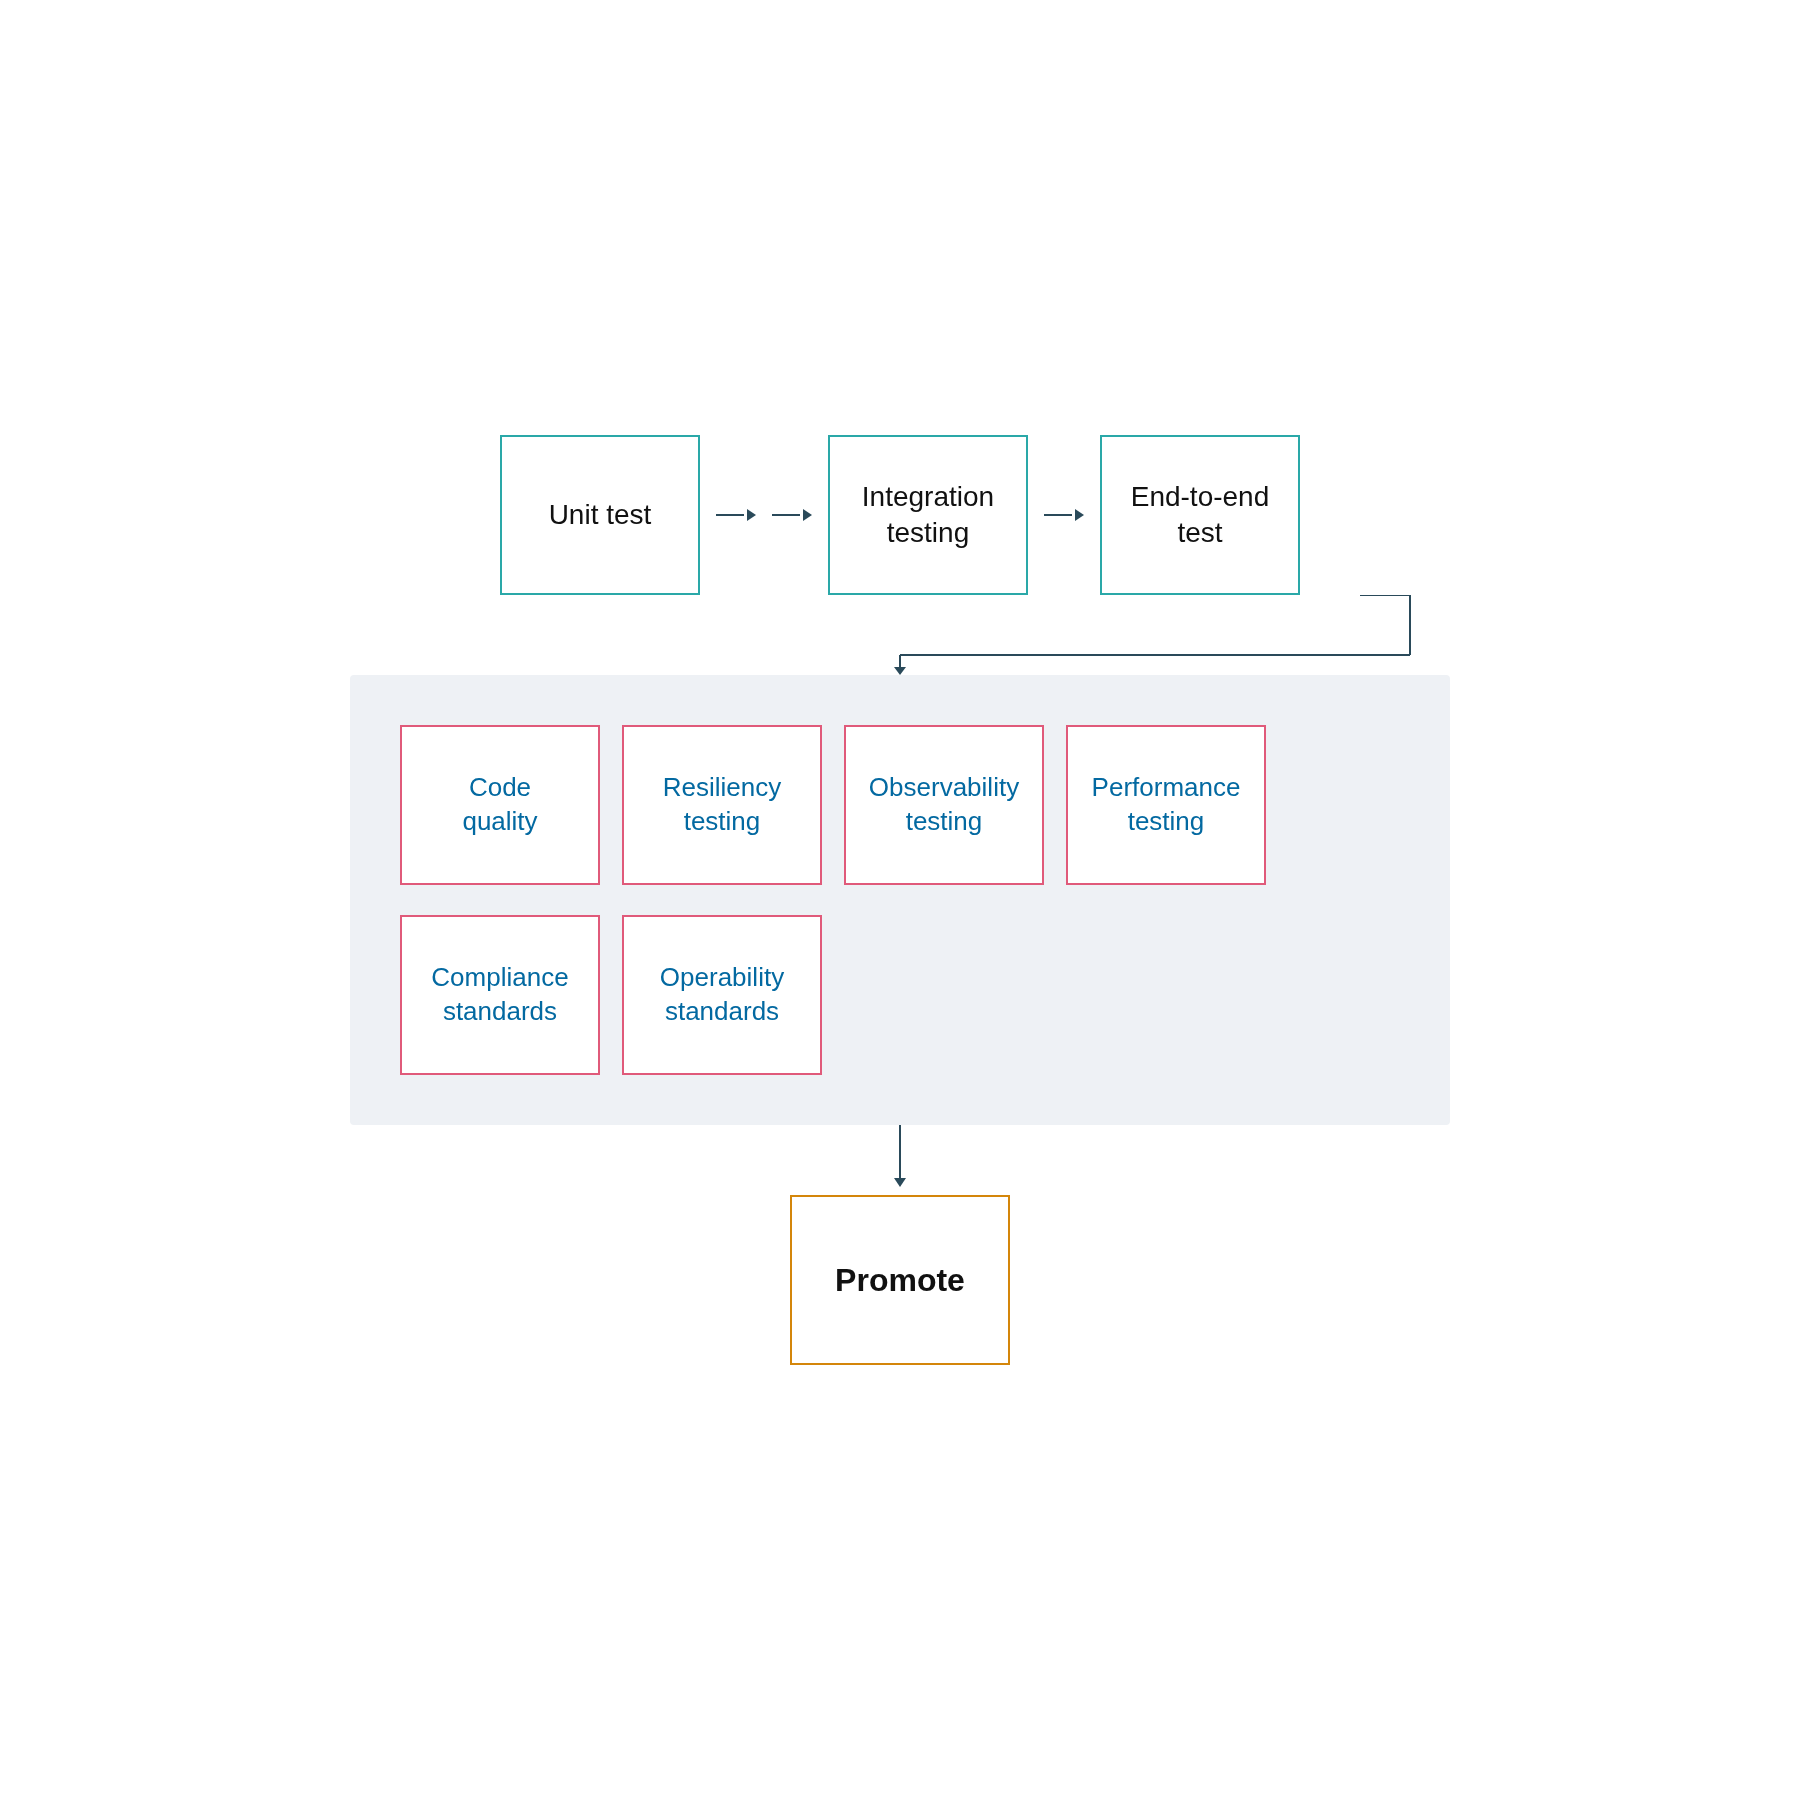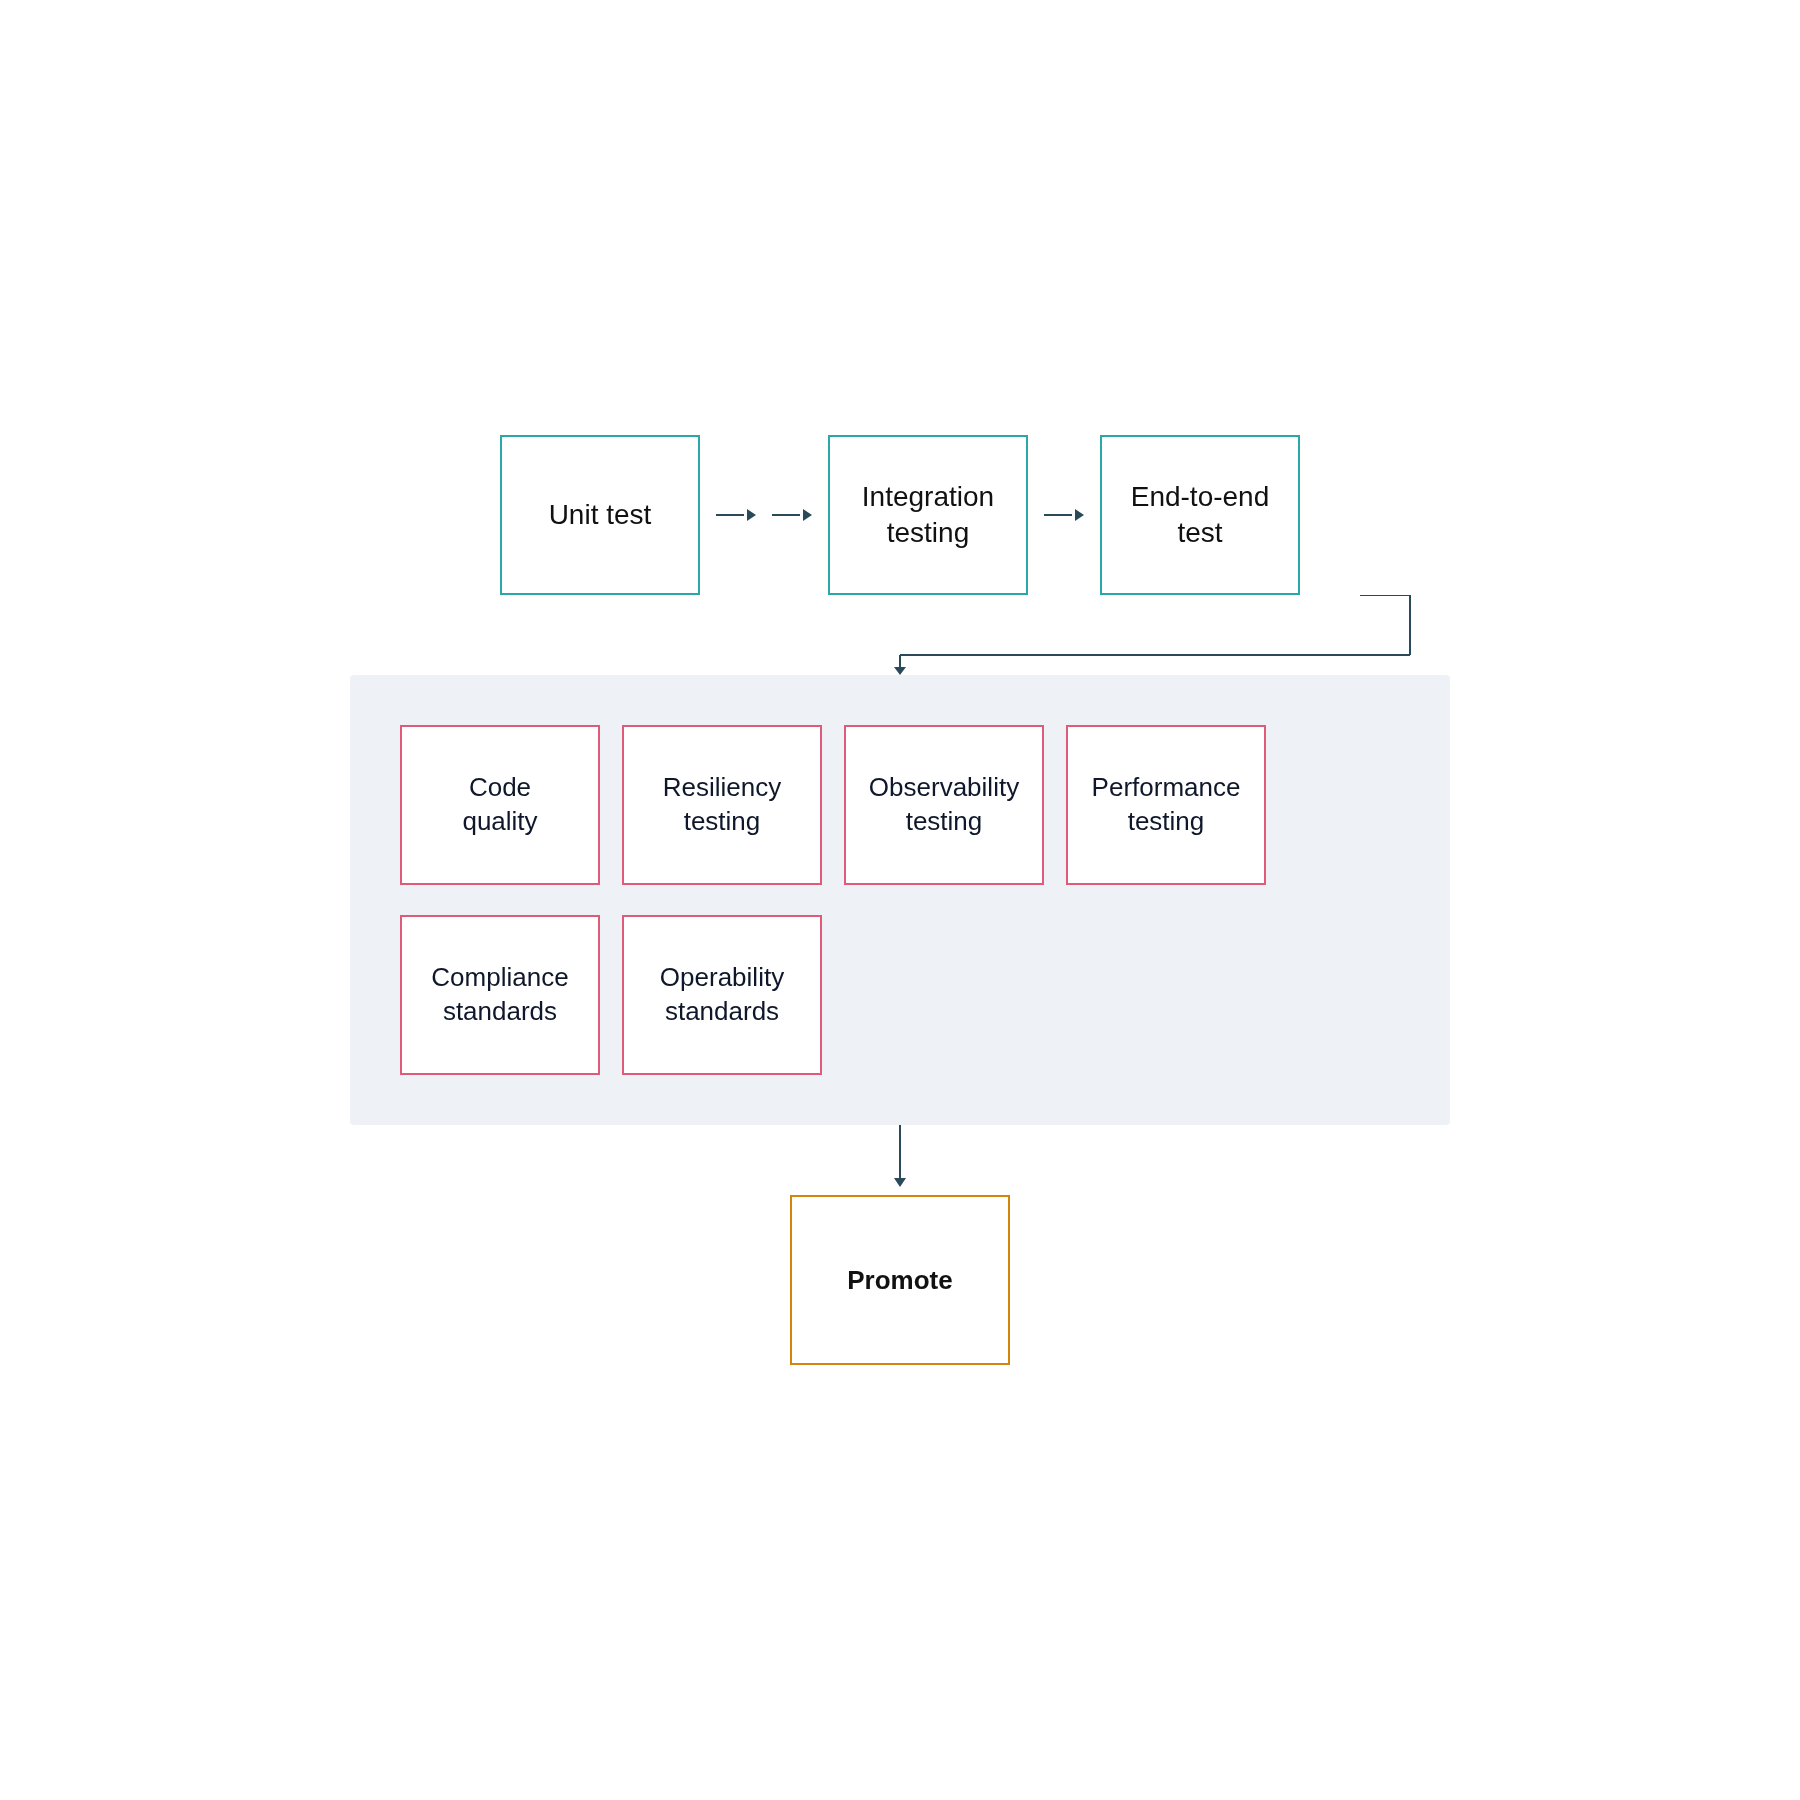--- a/index.html
+++ b/index.html
@@ -118,21 +118,21 @@
       border: 2px solid #e05a7a;
       background: #ffffff;
       width: 200px;
       height: 160px;
       display: flex;
       align-items: center;
       justify-content: center;
       text-align: center;
       font-size: 26px;
       line-height: 1.3;
-      color: #0f172a;
+      color: #0369a1;
       flex-shrink: 0;
     }
 
     
     .gray-to-promote-connector {
       width: 100%;
       height: 70px;
       display: flex;
       justify-content: center;
       position: relative;
@@ -163,21 +163,21 @@
     
     .promote-box {
       border: 2.5px solid #d4860a;
       background: #ffffff;
       width: 220px;
       height: 170px;
       display: flex;
       align-items: center;
       justify-content: center;
       text-align: center;
-      font-size: 26px;
+      font-size: 32px;
       font-weight: bold;
       color: #111;
     }
 
     .promote-area {
       display: flex;
       flex-direction: column;
       align-items: center;
       gap: 0;
     }

